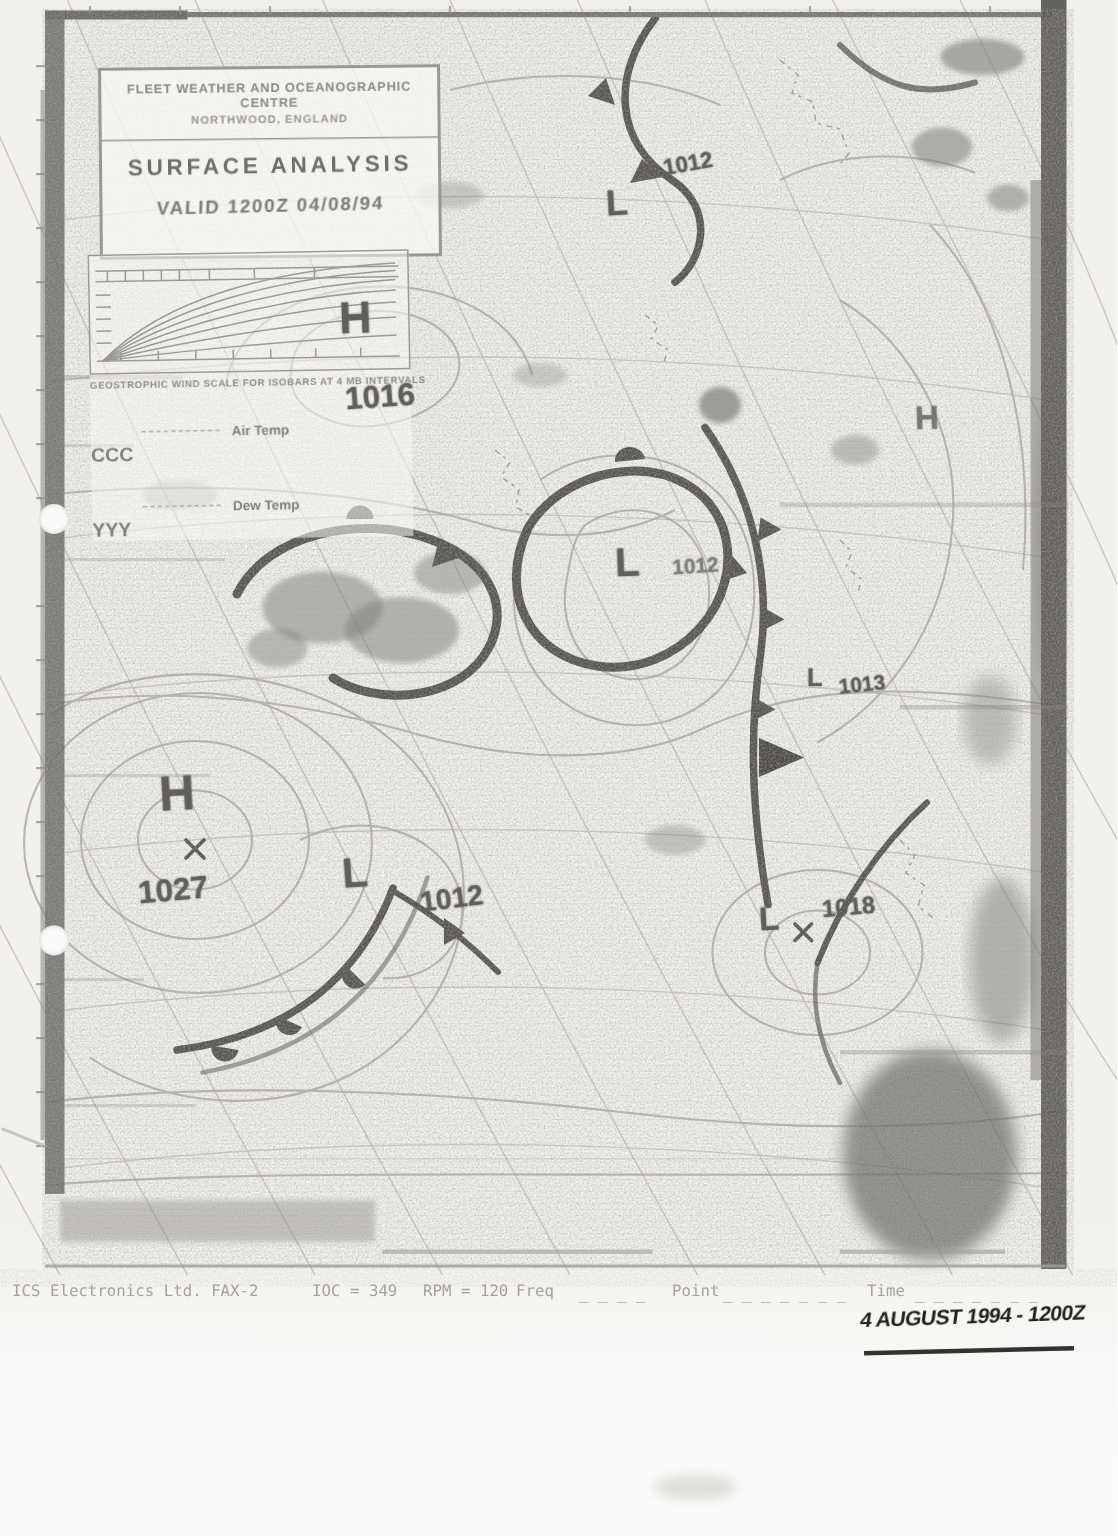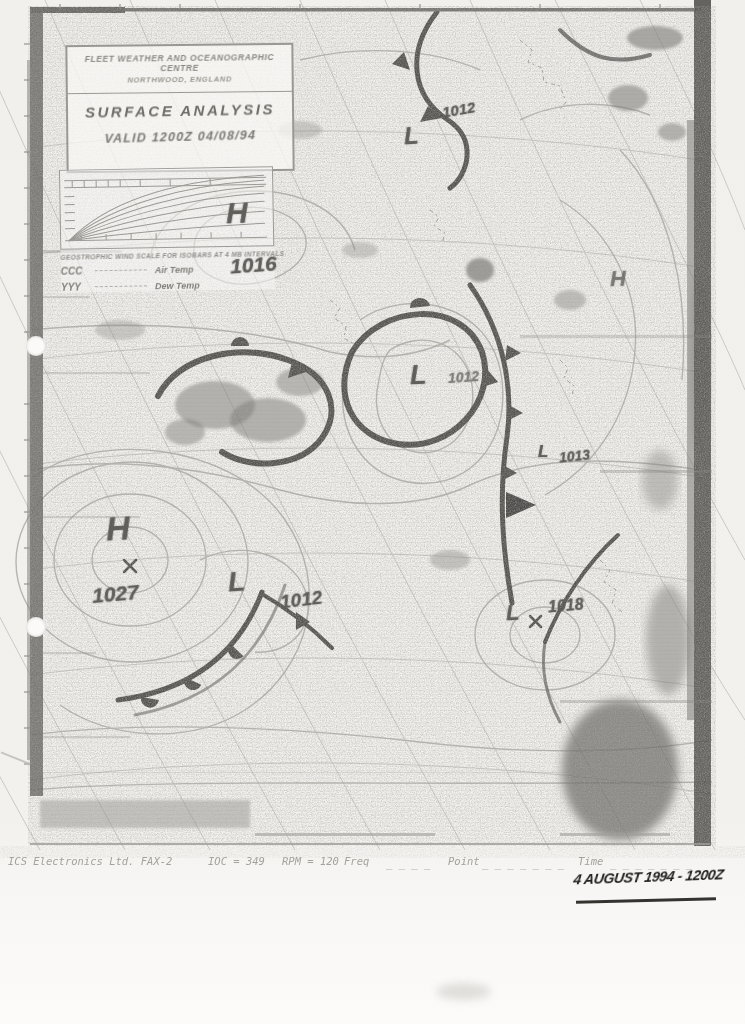--- a/index.html
+++ b/index.html
@@ -1,37 +1,37 @@
 <!DOCTYPE html>
 <html><head>
 <meta charset="utf-8">
 <style>
   html,body{margin:0;padding:0;background:#ffffff;}
   .scan{position:relative;width:745px;height:1024px;overflow:hidden;
     font-family:"Liberation Sans",sans-serif;
-    background:linear-gradient(180deg,#f1f0ed 0%,#f2f1ee 80%,#f8f7f5 88%,#fcfbfa 100%);font-style:italic;}
+    background:linear-gradient(180deg,#f1f0ed 0%,#f2f1ee 80%,#f8f7f5 88%,#fcfbfa 100%);}
   .scan *{box-sizing:border-box;}
   svg.art{position:absolute;left:0;top:0;pointer-events:none;}
   .streaks{position:absolute;left:28px;top:6px;width:688px;height:840px;
     background:repeating-linear-gradient(180deg,rgba(110,108,105,.05) 0 1px,transparent 1px 4px);}
   .bar{position:absolute;background:#8a8885;}
   
   .hbox{position:absolute;left:66px;top:44px;width:228px;height:128px;
     background:rgba(248,247,245,.78);border:2px solid #9a9894;filter:blur(.2px);transform:rotate(-.6deg);}
   .org1{margin-top:7px;text-align:center;font-size:8.5px;font-weight:700;letter-spacing:.6px;color:#8a8885;filter:blur(.35px);}
   .org2{margin-top:2px;text-align:center;font-size:7.5px;font-weight:700;letter-spacing:.7px;color:#98968f;filter:blur(.4px);}
   .tsec{margin-top:8px;border-top:1.5px solid #9a9894;padding-top:9px;}
   .title{text-align:center;font-size:15px;font-weight:800;letter-spacing:2.5px;color:#6f6d69;filter:blur(.45px);transform:rotate(-.4deg);}
   .valid{margin-top:11px;text-align:center;font-size:12.5px;font-weight:800;letter-spacing:1.2px;color:#7b7974;filter:blur(.5px);transform:rotate(-.8deg) skewX(-4deg);}
   
   .lbox{position:absolute;left:60px;top:168px;width:214px;background:rgba(247,246,244,.55);transform:rotate(-1deg);}
   .lframe{border:1.5px solid #9c9a96;height:80px;position:relative;}
   .lcap{margin-top:4px;font-size:6.5px;font-weight:700;letter-spacing:.4px;color:#8f8d89;filter:blur(.35px);white-space:nowrap;}
   .lrow{display:flex;align-items:center;margin-top:5px;font-weight:700;color:#82807c;filter:blur(.35px);}
-  .lrow .k{width:34px;font-size:10px;}
+  .lrow .k{width:34px;font-size:13px;margin-top:30px;}
   .lrow .sp{width:52px;border-bottom:1px dashed #b0aeaa;height:1px;margin-right:8px;}
   .lrow .v{font-size:9px;}
   
   .pc{position:absolute;font-weight:800;color:#615f5c;filter:blur(.35px);
     text-shadow:0 0 1.2px rgba(80,78,75,.85);white-space:nowrap;line-height:1;}
   
   .fx{position:absolute;top:855px;font-family:"DejaVu Sans Mono","Liberation Mono",monospace;
     font-size:10.5px;color:#a5a29d;white-space:nowrap;filter:blur(.2px);}
   .hand{position:absolute;left:574px;top:869px;font-size:14px;font-weight:800;color:#23211f;
     letter-spacing:-.4px;white-space:nowrap;transform:skewX(-10deg) rotate(-2deg);filter:blur(.15px);}

